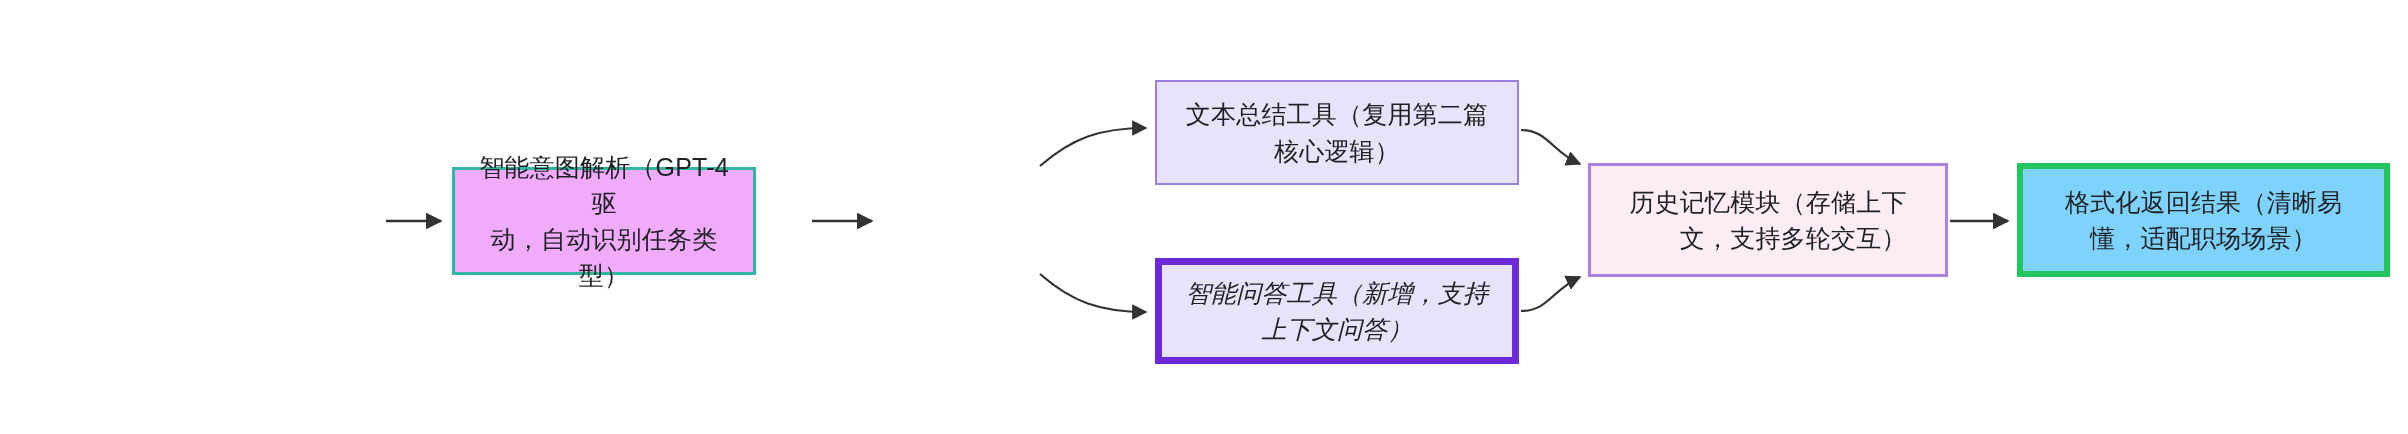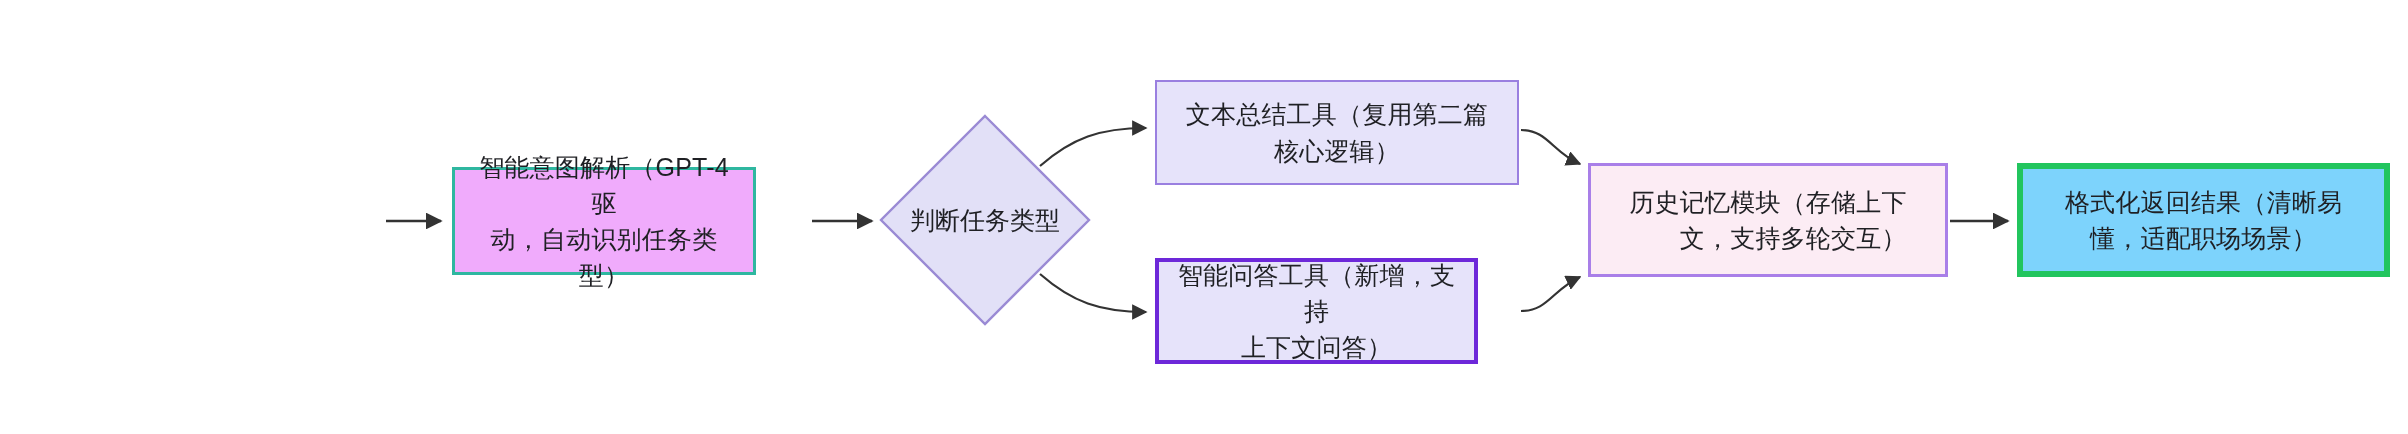--- a/index.html
+++ b/index.html
@@ -59,23 +59,24 @@
     left: 0; top: 0; width: 100%; height: 100%;
     display: flex; align-items: center; justify-content: center;
     font-size: 25px; color: #1f2024;
   }
   #node-summary {
     left: 1155px; top: 80px; width: 364px; height: 105px;
     border: 2px solid #9a7fe0;
     background: #e6e3fa;
   }
   #node-qa {
-    left: 1155px; top: 258px; width: 323px; height: 106px;
-    border: 4px solid #6d28d9;
+    left: 1155px; top: 258px; width: 364px; height: 106px;
+    border: 7px solid #6d28d9;
     background: #e6e3fa;
+    font-style: italic;
   }
   #node-memory {
     left: 1588px; top: 163px; width: 360px; height: 114px;
     border: 3px solid #a97fe8;
     background: #fcecf4;
     text-align: right;
   }
   #node-output {
     left: 2017px; top: 163px; width: 373px; height: 114px;
     border: 6px solid #22c55e;
@@ -115,28 +116,20 @@
 
     <path d="M 1950 221 L 2008 221" fill="none" stroke="#333333" stroke-width="2.4" marker-end="url(#arrow)"></path>
   </svg>
 
 
   <div class="node" id="node-intent">
     <span class="node-text">智能意图解析（GPT-4驱
 动，自动识别任务类型）</span>
   </div>
 
-  <div id="node-decision-wrap" style="position:absolute;">
-    <svg class="diamond-shape" viewBox="0 0 212 212" xmlns="http://www.w3.org/2000/svg">
-      <polygon points="106,2 210,106 106,210 2,106" fill="#e2e0f7" stroke="#9a8ad4" stroke-width="2.4"></polygon>
-    </svg>
-    <div class="diamond-label">
-      <span class="node-text">判断任务类型</span>
-    </div>
-  </div>
 
   <div class="node" id="node-summary">
     <span class="node-text">文本总结工具（复用第二篇
 核心逻辑）</span>
   </div>
 
   <div class="node" id="node-qa">
     <span class="node-text">智能问答工具（新增，支持
 上下文问答）</span>
   </div>

